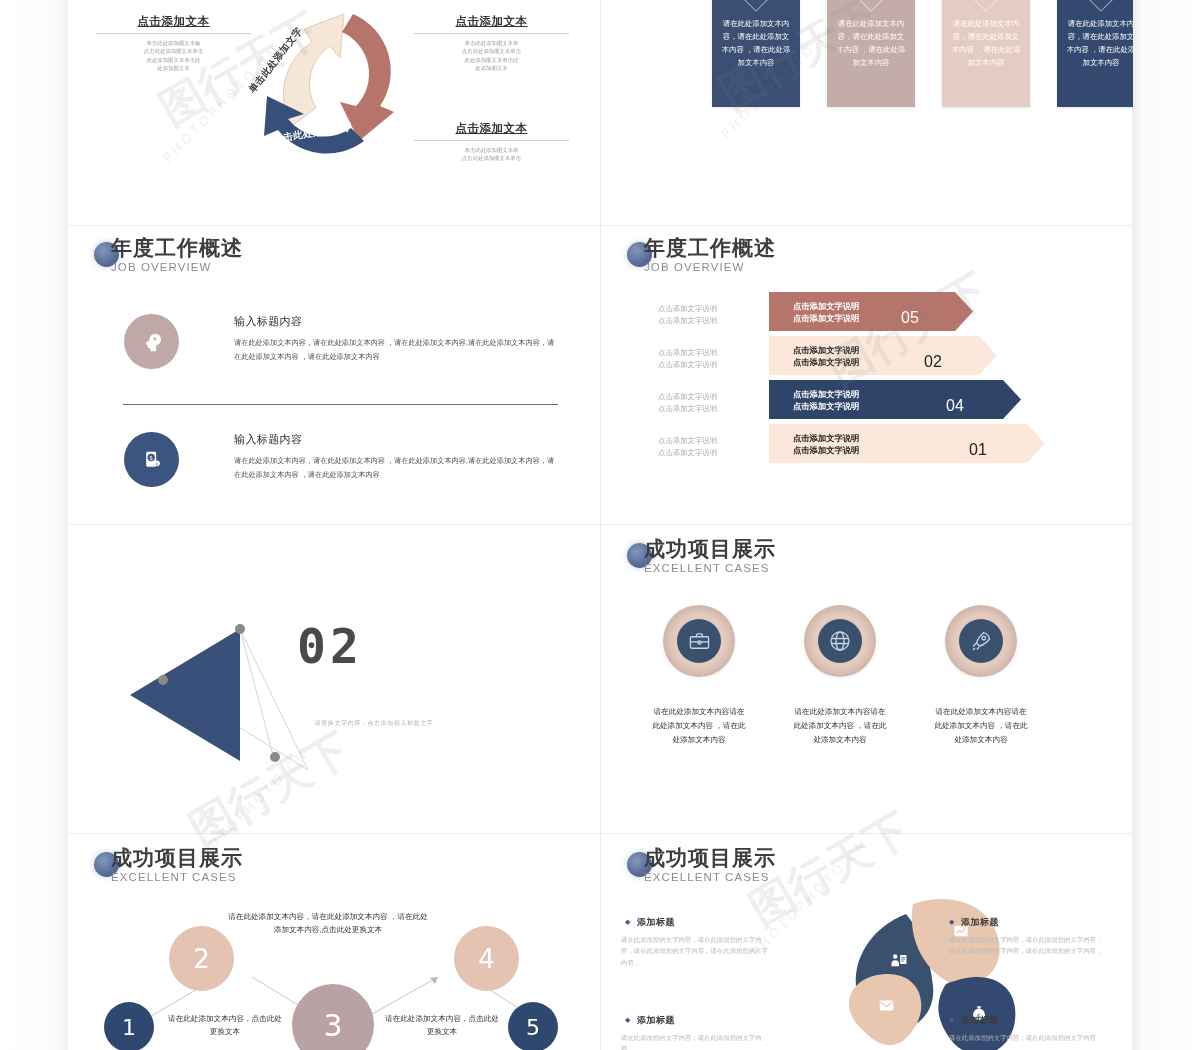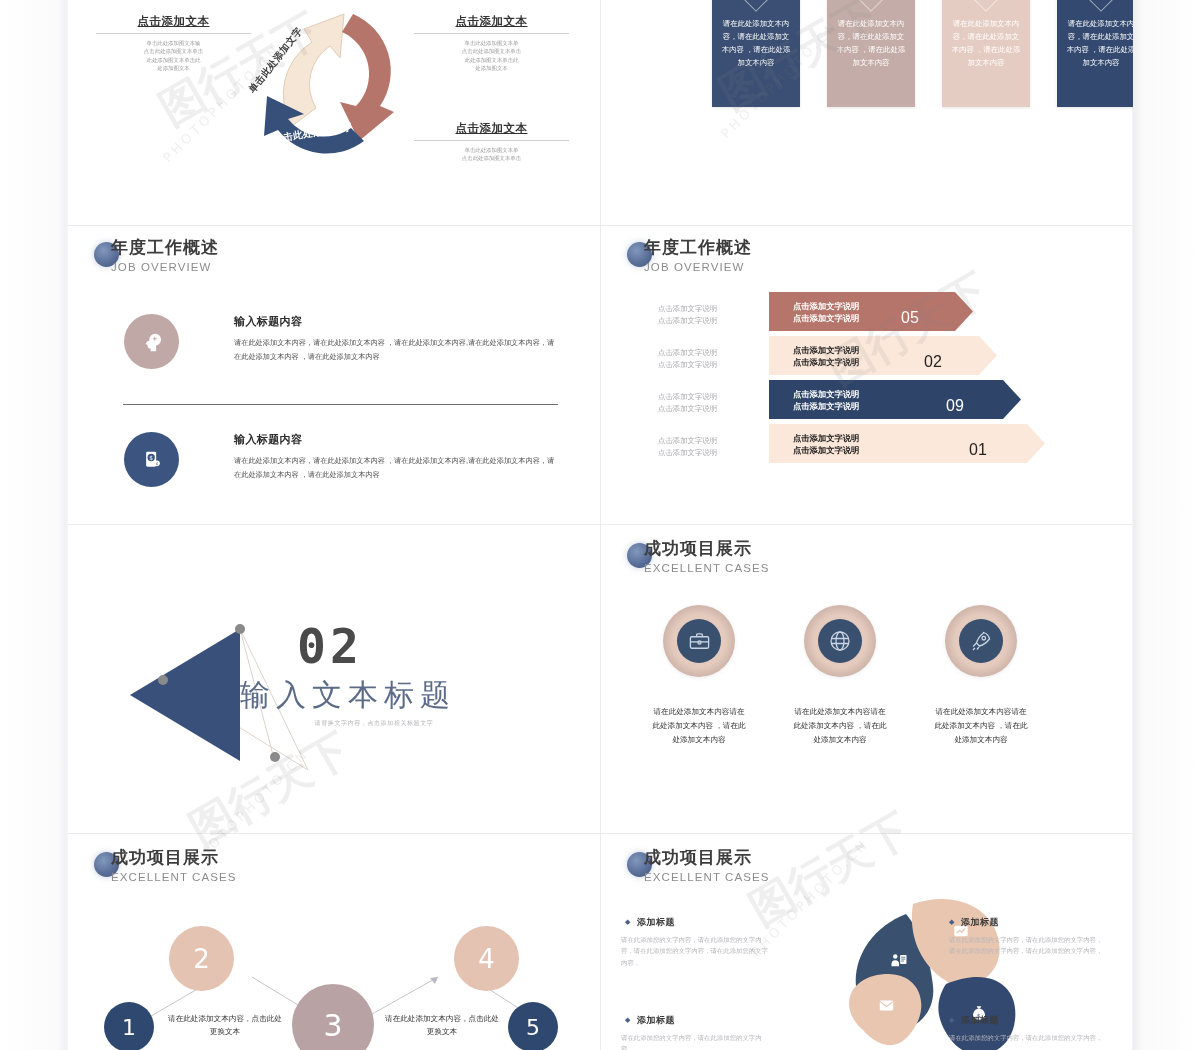--- a/index.html
+++ b/index.html
@@ -17,38 +17,38 @@
   .vdiv{position:absolute;top:0;left:532px;width:1px;height:1050px;background:#ececee;}
   .hdiv{position:absolute;left:0;width:1064px;height:1px;background:#ececee;}
   .slide{position:absolute;width:532px;height:314px;overflow:hidden;}
 
   
   .shead{position:absolute;display:flex;align-items:flex-start;}
   .shead .dot{width:25px;height:25px;border-radius:50%;
      background:radial-gradient(circle at 38% 34%,#8198bd 0%,#5b7099 55%,#3f5478 100%);
      box-shadow:0 0 6px rgba(90,115,160,.35);margin-top:4px;}
   .shead .txt{margin-left:-8px;}
-  .shead .cn{font-size:17px;font-weight:bold;color:#3d3d3d;letter-spacing:1px;line-height:20px;}
+  .shead .cn{font-size:21px;font-weight:bold;color:#3d3d3d;letter-spacing:1px;line-height:20px;}
   .shead .en{font-size:11.5px;color:#8c8c8c;letter-spacing:1.1px;line-height:14px;margin-top:2px;}
 
   
   .cyc-label{position:absolute;}
   .cyc-label .t{font-size:11.5px;font-weight:bold;color:#333;letter-spacing:.5px;white-space:nowrap;text-decoration:underline;}
   .cyc-label .rule{height:1px;background:#cfcfd4;margin:4px 0 5px 0;}
   .cyc-label .b{font-size:5.4px;color:#9b9b9b;line-height:8.4px;}
   .arrowtext{position:absolute;font-size:9.6px;font-weight:bold;color:#3a3a3a;white-space:nowrap;letter-spacing:.4px;}
   .arrowtext.w{color:#fff;}
 
   
   .card{position:absolute;top:8px;width:88px;height:163px;box-shadow:0 1px 3px rgba(0,0,0,.10);}
   .card .diamond{position:absolute;left:50%;top:22px;margin-left:-19px;width:28px;height:28px;
      border:1.4px solid rgba(255,255,255,.55);transform:rotate(45deg);display:flex;align-items:center;justify-content:center;padding:4px;}
   .card .body{position:absolute;left:8px;right:8px;top:73px;font-size:7.4px;line-height:13px;color:#fff;text-align:center;}
   .ov-circle{position:absolute;width:55px;height:55px;border-radius:50%;display:flex;align-items:center;justify-content:center;}
-  .ov-title{position:absolute;font-size:11px;font-weight:bold;color:#2c2c2c;letter-spacing:.4px;}
+  .ov-title{position:absolute;font-size:11px;font-weight:normal;color:#2c2c2c;letter-spacing:.4px;}
   .ov-body{position:absolute;font-size:7.2px;line-height:13.5px;color:#4a4a4a;}
   .ov-line{position:absolute;height:1px;background:#3f3f3f;opacity:.75;}
 
   
   .bn-left{position:absolute;font-size:7.4px;line-height:11.5px;color:#a9a9ae;text-align:left;}
   .bn{position:absolute;height:39px;display:flex;align-items:center;}
   .bn .tx{font-size:8.3px;font-weight:bold;line-height:12px;margin-left:24px;}
   .bignum{position:absolute;font-family:"DejaVu Sans Mono","Liberation Mono",monospace;font-size:48px;font-weight:bold;color:#4a4a4a;letter-spacing:4px;line-height:48px;}
   .bigtitle{position:absolute;font-size:30px;color:#5b6b88;letter-spacing:6px;line-height:34px;}
   .bigsub{position:absolute;font-size:6px;color:#b4b4b8;letter-spacing:.6px;}
@@ -219,21 +219,21 @@
         </div>
       </div>
       <div class="bn num" style="left:323px;top:116px;color:#232323;">02</div>
 
       <div class="bn" style="left:168px;top:154px;width:252px;background:#2e4468;clip-path:polygon(0 0,234px 0,252px 50%,234px 100%,0 100%);">
         <div class="tx" style="color:#fff;">
           <div>点击添加文字说明</div>
           <div>点击添加文字说明</div>
         </div>
       </div>
-      <div class="bn num" style="left:345px;top:160px;color:#fff;">09</div>
+      <div class="bn num" style="left:345px;top:160px;color:#fff;">04</div>
 
       <div class="bn" style="left:168px;top:198px;width:276px;background:#fce8da;clip-path:polygon(0 0,258px 0,276px 50%,258px 100%,0 100%);">
         <div class="tx" style="color:#222;">
           <div>点击添加文字说明</div>
           <div>点击添加文字说明</div>
         </div>
       </div>
       <div class="bn num" style="left:368px;top:204px;color:#232323;">01</div>
     </div>
 
@@ -242,21 +242,20 @@
         <line x1="95" y1="155" x2="172" y2="104" stroke="#ded2c8" stroke-width="1"></line>
         <line x1="172" y1="104" x2="240" y2="245" stroke="#ded2c8" stroke-width="1"></line>
         <line x1="240" y1="245" x2="95" y2="155" stroke="#ded2c8" stroke-width="1"></line>
         <line x1="172" y1="104" x2="205" y2="230" stroke="#ded2c8" stroke-width="1"></line>
         <polygon points="172,104 172,236 62,170" fill="#39507a"></polygon>
         <circle cx="95" cy="155" r="5" fill="#8a8a8a"></circle>
         <circle cx="172" cy="104" r="5" fill="#8a8a8a"></circle>
         <circle cx="207" cy="232" r="5" fill="#8a8a8a"></circle>
       </svg>
       <div class="bignum" style="left:229px;top:97px;">02</div>
-      <div class="bigtitle" style="left:172px;top:153px;">输入文本标题</div>
       <div class="bigsub" style="left:186px;top:194px;width:240px;text-align:center;">请替换文字内容，点击添加相关标题文字</div>
     </div>
 
     <div class="slide" style="left:533px;top:525px;height:308px;">
       <div class="shead" style="left:26px;top:14px;">
         <div class="dot"></div>
         <div class="txt">
           <div class="cn">成功项目展示</div>
           <div class="en">EXCELLENT CASES</div>
         </div>
@@ -320,20 +319,21 @@
           <polygon points="472,188 464,182 466,189"></polygon>
         </g>
       </svg>
 
       <div class="zc" style="left:36px;top:168px;width:50px;height:50px;background:#2f4870;font-size:22px;">1</div>
       <div class="zc" style="left:101px;top:92px;width:65px;height:65px;background:#e4c3b2;font-size:26px;">2</div>
       <div class="zc" style="left:224px;top:150px;width:82px;height:82px;background:#b8a2a4;font-size:30px;">3</div>
       <div class="zc" style="left:386px;top:92px;width:65px;height:65px;background:#e4c3b2;font-size:26px;">4</div>
       <div class="zc" style="left:440px;top:168px;width:50px;height:50px;background:#2f4870;font-size:22px;">5</div>
 
+      <div class="ztxt" style="left:160px;top:76px;width:200px;text-align:center;">请在此处添加文本内容，请在此处添加文本内容 ，请在此处添加文本内容,点击此处更换文本</div>
       <div class="ztxt" style="left:97px;top:178px;width:120px;text-align:center;">请在此处添加文本内容，点击此处更换文本</div>
       <div class="ztxt" style="left:314px;top:178px;width:120px;text-align:center;">请在此处添加文本内容，点击此处更换文本</div>
     </div>
 
     <div class="slide" style="left:533px;top:834px;height:216px;">
       <div class="shead" style="left:26px;top:14px;">
         <div class="dot"></div>
         <div class="txt">
           <div class="cn">成功项目展示</div>
           <div class="en">EXCELLENT CASES</div>

